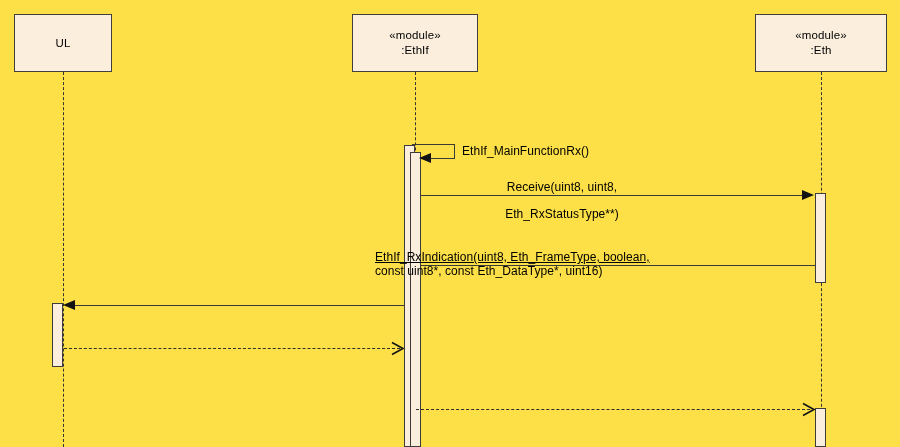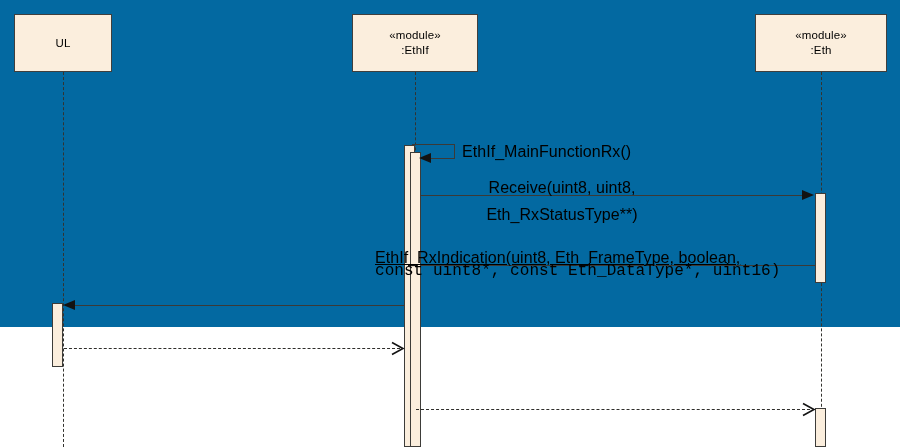--- a/index.html
+++ b/index.html
@@ -1,19 +1,19 @@
 <!DOCTYPE html>
 <html><head>
 <meta charset="utf-8">
 <title>UML Sequence Diagram</title>
 <style>
   html,body{margin:0;padding:0;background:#ffffff;}
   body{width:900px;height:447px;overflow:hidden;
        font-family:"Liberation Sans","DejaVu Sans",sans-serif;}
-  #canvas{position:relative;width:900px;height:327px;background:#0369a1;}
+  #canvas{position:relative;width:900px;height:447px;background:#fde047;}
 
   
   .lifeline-box{
     position:absolute;
     background:#fbeedd;
     border:1.5px solid #403f3d;
     box-sizing:border-box;
     display:flex;flex-direction:column;
     align-items:center;justify-content:center;
     color:#000;
@@ -67,21 +67,21 @@
   .arrow-open{
     position:absolute;
     width:13px;height:13px;
   }
   .arrow-open svg{display:block;overflow:visible;}
 
   
   .msg-label{
     position:absolute;
     color:#000;
-    font-size:16px;
+    font-size:12px;
     line-height:13.5px;
     white-space:pre;
     letter-spacing:.05px;
   }
   .msg-label.center{transform:translateX(-50%);text-align:center;}
 </style>
 </head>
 <body>
 
 <div id="canvas">
@@ -120,21 +120,21 @@
   <div class="arrow-filled left" style="left:419px;top:153px;"></div>
   <div class="msg-label" style="left:462px;top:145px;">EthIf_MainFunctionRx()</div>
 
   <div class="msg-line" style="left:420px;top:195px;width:389px;"></div>
   <div class="arrow-filled right" style="left:802px;top:190px;"></div>
   <div class="msg-label center" style="left:562px;top:181px;">Receive(uint8, uint8,</div>
   <div class="msg-label center" style="left:562px;top:208px;">Eth_RxStatusType**)</div>
 
   <div class="msg-line" style="left:421px;top:265px;width:394px;"></div>
   <div class="msg-label" style="left:375px;top:251px;text-decoration:underline;">EthIf_RxIndication(uint8, Eth_FrameType, boolean,</div>
-  <div class="msg-label" style="left:375px;top:265px;font-family:Liberation Mono, monospace;">const uint8*, const Eth_DataType*, uint16)</div>
+  <div class="msg-label" style="left:375px;top:265px;">const uint8*, const Eth_DataType*, uint16)</div>
 
   <div class="msg-line" style="left:70px;top:305px;width:334px;"></div>
   <div class="arrow-filled left" style="left:63px;top:300px;"></div>
 
   <div class="msg-line dashed" style="left:64px;top:348px;width:336px;"></div>
   <div class="arrow-open" style="left:391px;top:342px;">
     <svg width="14" height="14" viewBox="0 0 14 14">
       <polyline points="1,0.5 12,6.5 1,12.5" fill="none" stroke="#131313" stroke-width="1.6"></polyline>
     </svg>
   </div>

